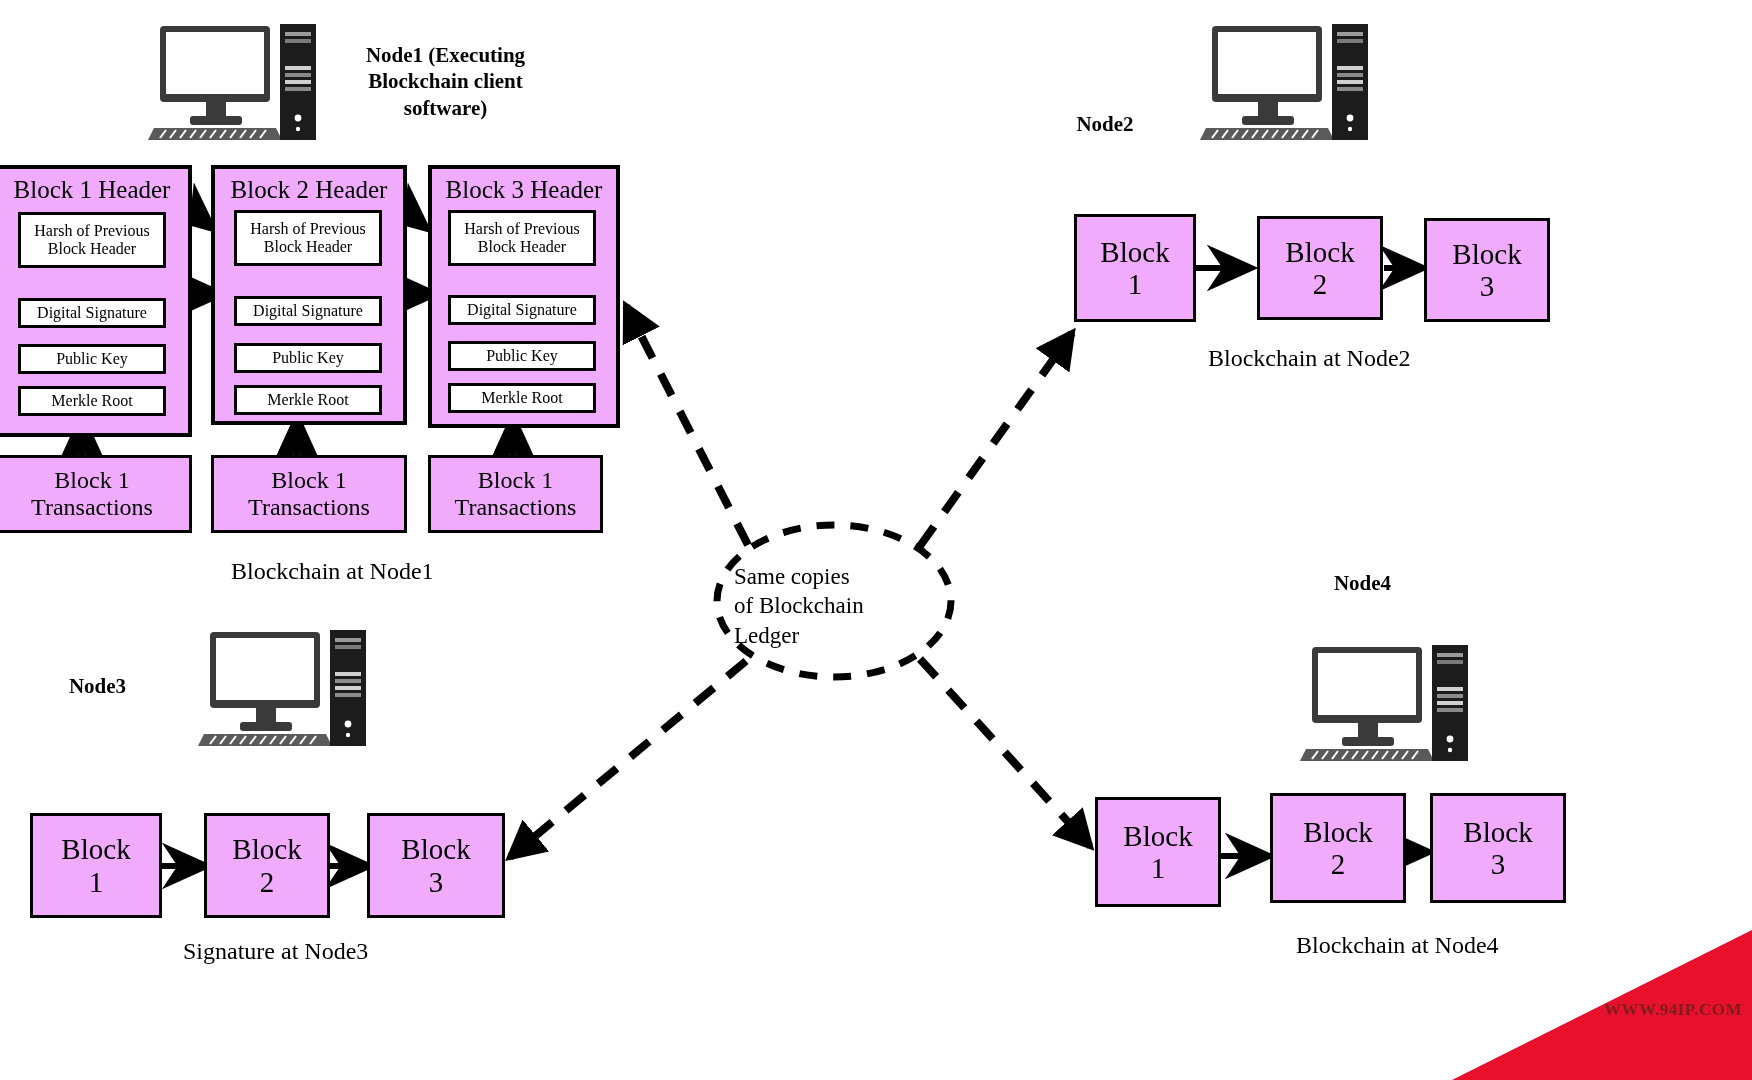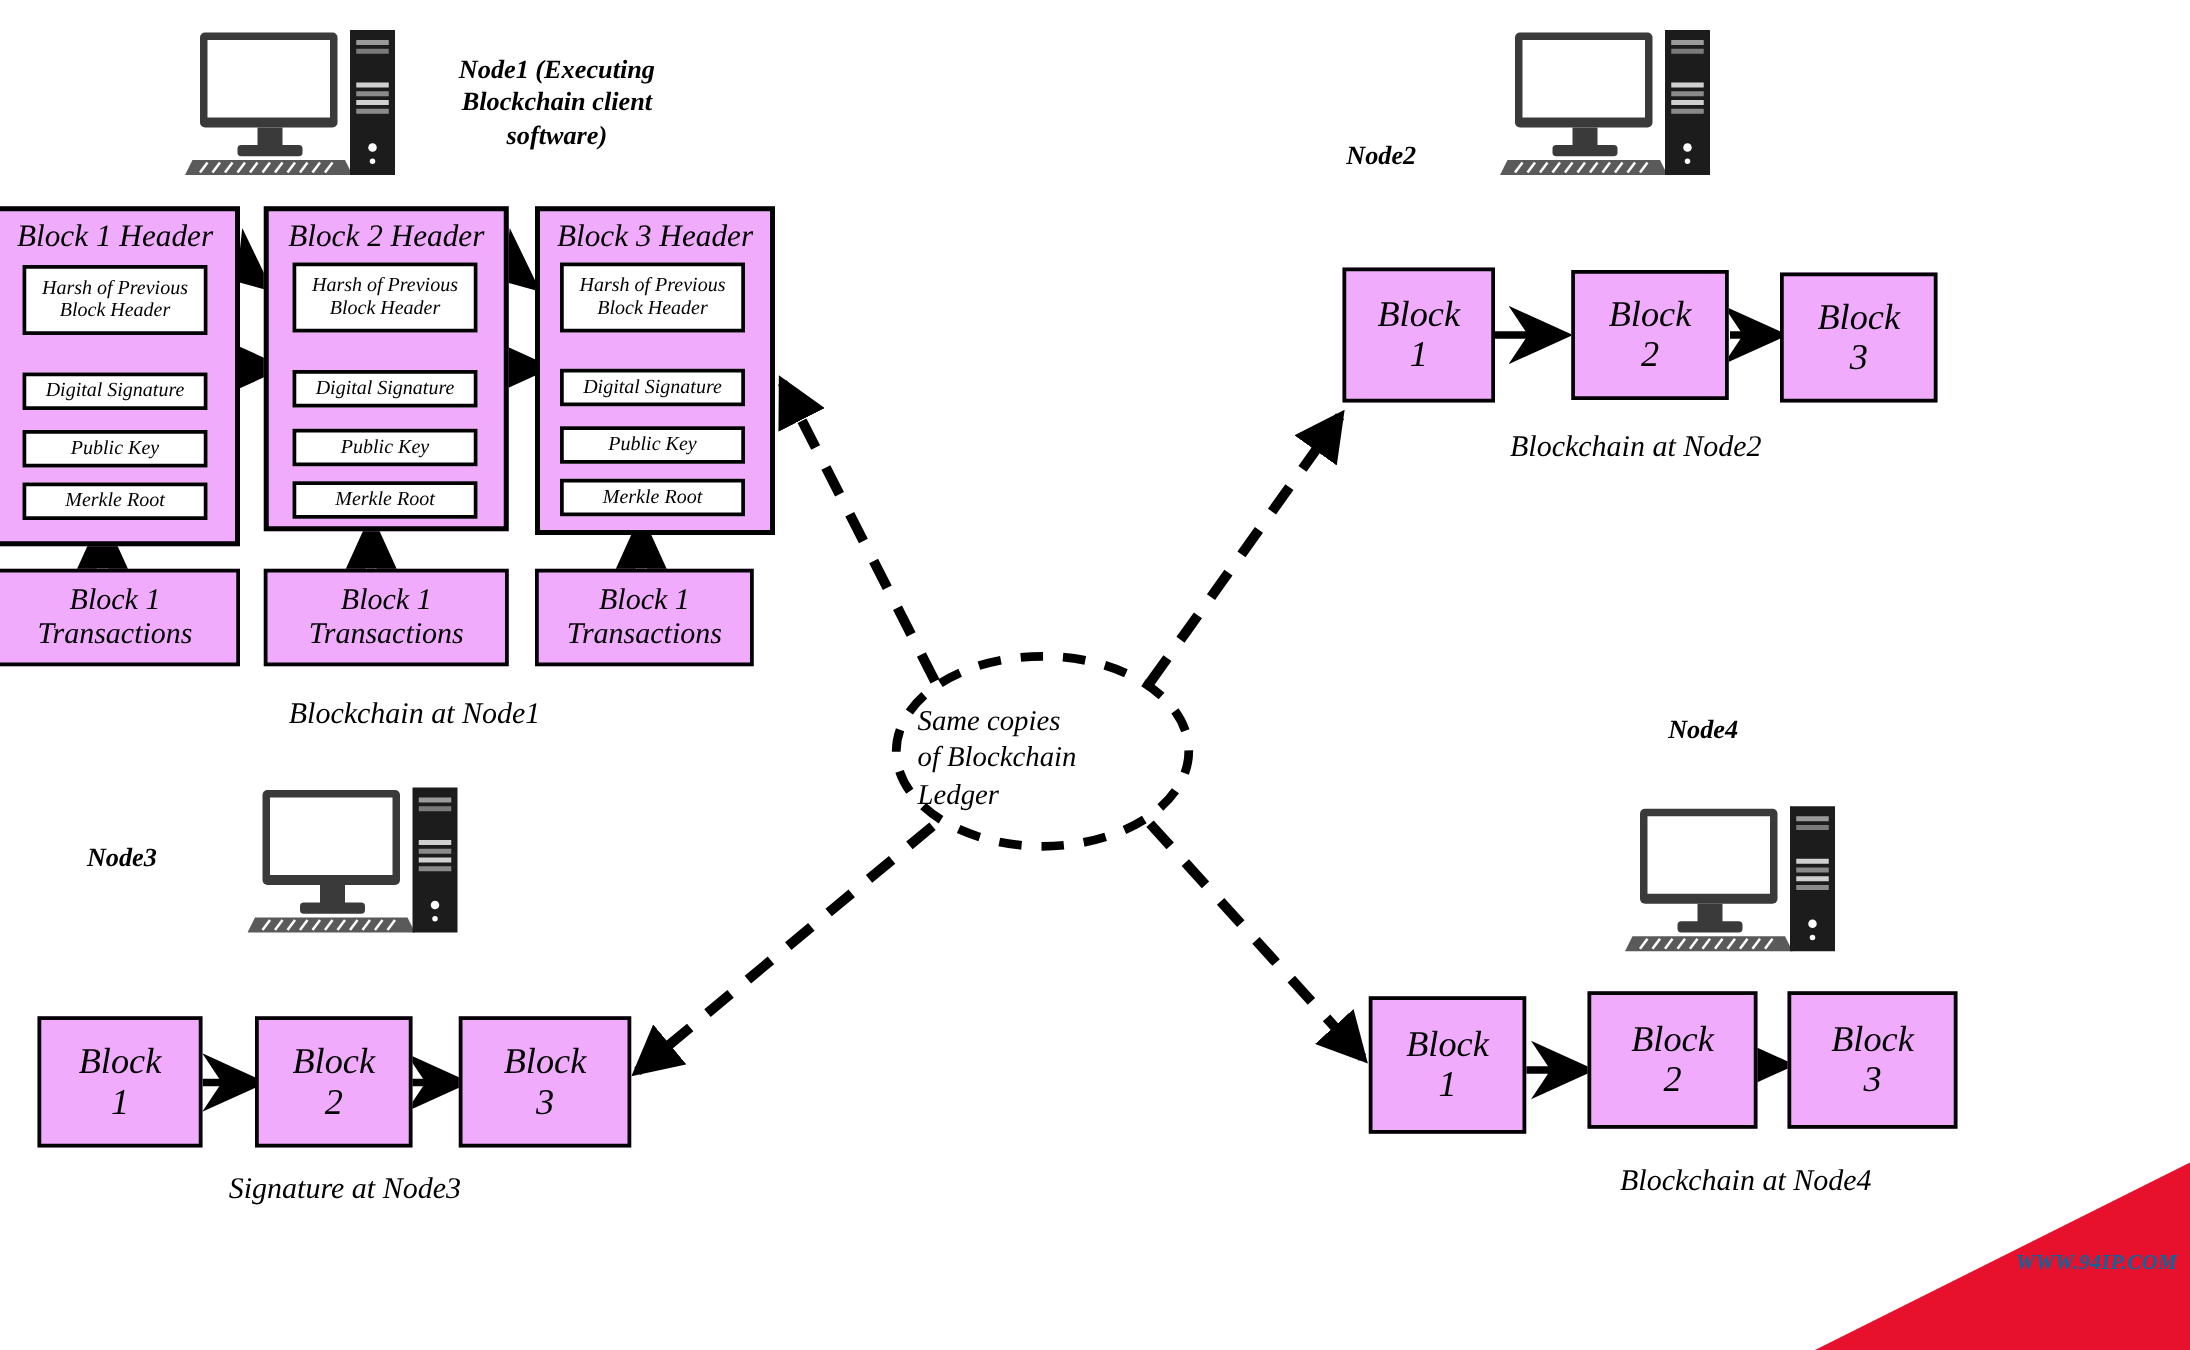--- a/index.html
+++ b/index.html
@@ -4,21 +4,21 @@
 <style>
   html,body{margin:0;padding:0;}
   body{
     width:1752px;height:1080px;
     background:#ffffff;
     font-family:"Liberation Serif", serif;
     color:#000;
     overflow:hidden;
     position:relative;
   }
-  #stage{position:absolute;left:0;top:0;width:1752px;height:1080px;font-style:italic;}
+  #stage{position:absolute;left:0;top:0;width:1752px;height:1080px;}
   .abs{position:absolute;}
 
   
   .box{
     position:absolute;
     border:3px solid #000;
     background:#f0abfc;
     box-sizing:border-box;
     display:flex;align-items:center;justify-content:center;
     text-align:center;
@@ -80,21 +80,21 @@
     pointer-events:none;
   }
   #watermark .tri{
     position:absolute;right:0;bottom:0;
     width:0;height:0;
     border-left:300px solid transparent;
     border-bottom:150px solid #e8112d;
   }
   #watermark .wm-url{
     position:absolute;right:10px;bottom:60px;
-    color:#0369a1;font-family:"Liberation Serif",serif;
+    color:#7f1d1d;font-family:"Liberation Serif",serif;
     font-weight:bold;font-size:17px;letter-spacing:0.5px;
   }
   #watermark .wm-cn{
     position:absolute;right:8px;bottom:8px;
     color:#fff;font-family:"DejaVu Sans",sans-serif;
     font-weight:bold;font-size:34px;letter-spacing:4px;
   }
 
   
   .computer{position:absolute;}

